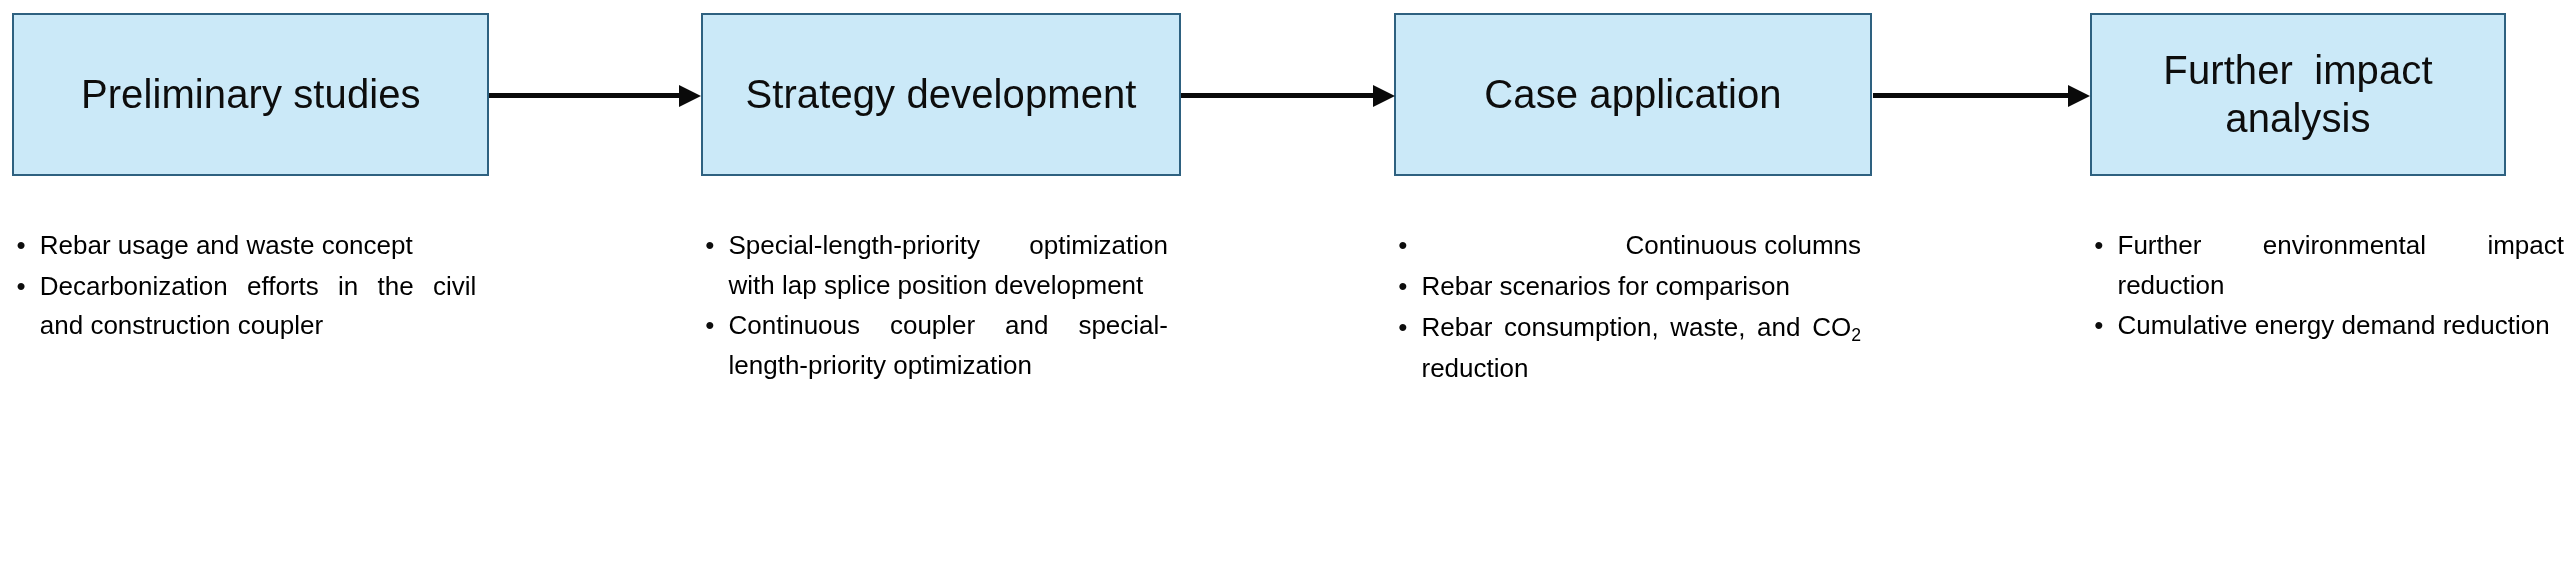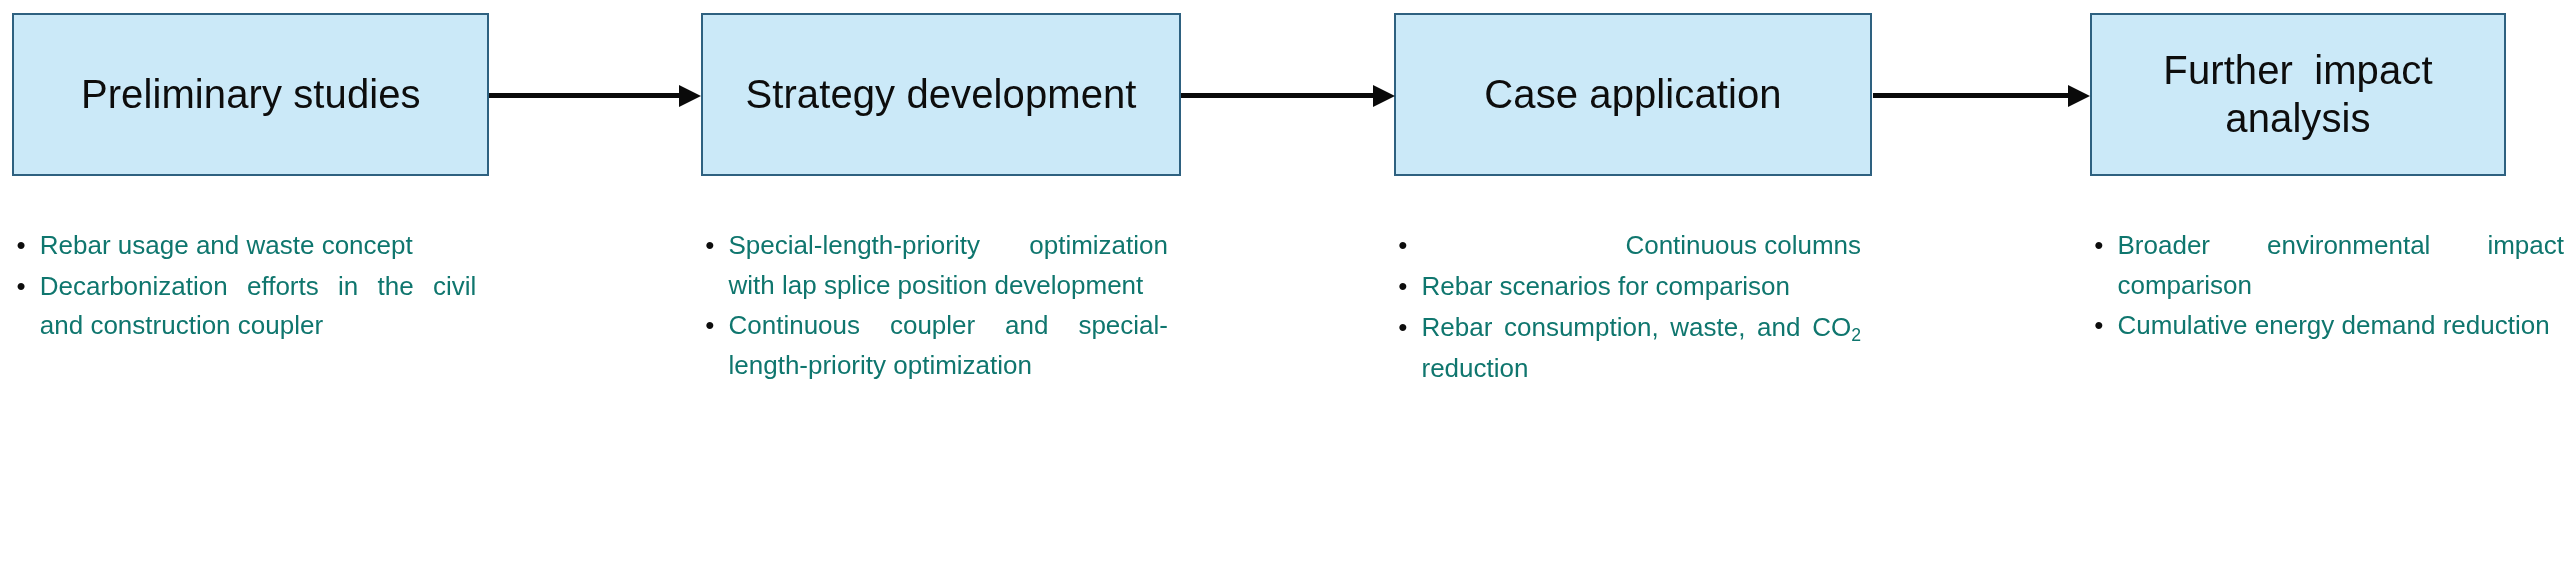--- a/index.html
+++ b/index.html
@@ -73,21 +73,21 @@
     line-height:1.52;
     color:#0d0d0d;
     text-align:left;
     padding-left:4.3px;
     box-sizing:border-box;
   }
   .bullet-text{
     flex:1 1 auto;
     font-size:26px;
     line-height:1.52;
-    color:#0f766e;
+    color:#000000;
     text-align:justify;
     text-justify:inter-word;
     hyphens:none;
   }
   .bullet-text.no-justify{text-align:right;}
   sub{font-size:0.68em;vertical-align:-0.28em;}
 </style>
 </head>
 <body>
 
@@ -157,21 +157,21 @@
     </div>
     <div class="bullet-item">
       <span class="bullet-dot">•</span>
       <span class="bullet-text">Rebar consumption, waste, and CO<sub>2</sub> reduction</span>
     </div>
   </div>
 
   <div class="bullet-col" style="left:2090px;width:474px;">
     <div class="bullet-item">
       <span class="bullet-dot">•</span>
-      <span class="bullet-text">Broader environmental impact comparison</span>
+      <span class="bullet-text">Further environmental impact reduction</span>
     </div>
     <div class="bullet-item">
       <span class="bullet-dot">•</span>
       <span class="bullet-text">Cumulative energy demand reduction</span>
     </div>
   </div>
 
 </div>
 
 

